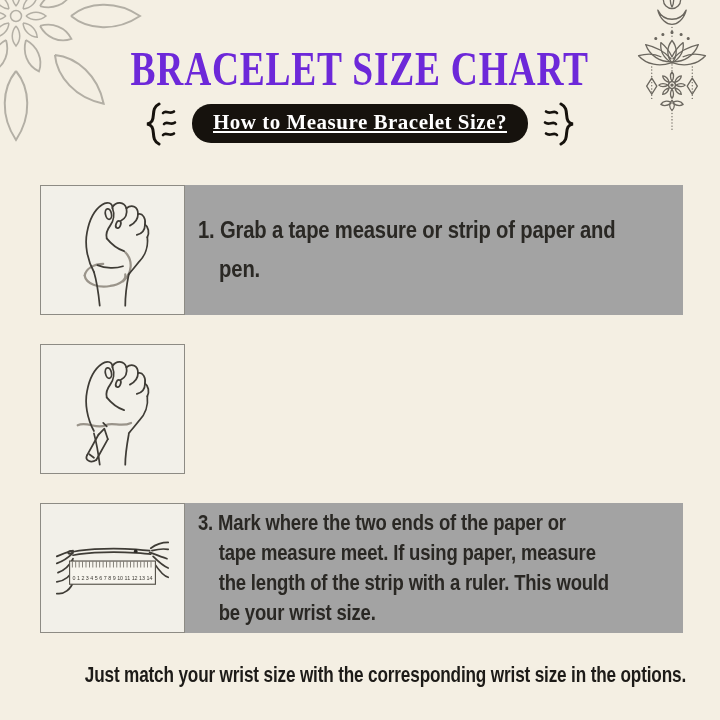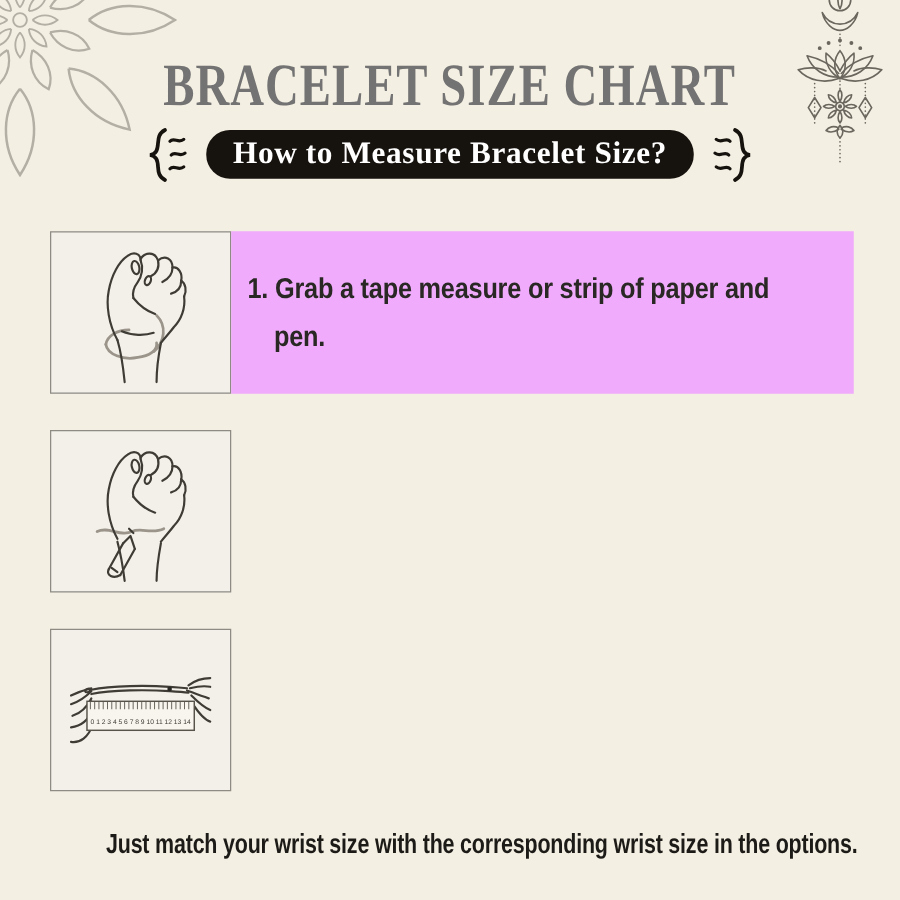--- a/index.html
+++ b/index.html
@@ -8,47 +8,47 @@
     background:#f4efe3;
     font-family:"Liberation Sans", sans-serif;
   }
   
   .mandala{position:absolute;left:-118px;top:-118px;width:268px;height:268px;pointer-events:none;}
   .hang-ornament{position:absolute;right:2px;top:0;width:92px;height:152px;pointer-events:none;}
   
   .page-title{
     margin:0;padding-top:44px;text-align:center;
     font-family:"Liberation Serif", serif;font-weight:bold;
-    font-size:48px;line-height:1.06;color:#737373;white-space:nowrap;
+    font-size:48px;line-height:1.06;color:#6d28d9;white-space:nowrap;
   }
   .page-title .squeeze{display:inline-block;transform:scaleX(0.78);transform-origin:center;letter-spacing:1px;}
   .ribbon-row{
     margin-top:7px;display:flex;align-items:center;justify-content:center;gap:13px;
   }
   .ribbon-pill{
     background:#16120d;border-radius:19px;height:37px;display:flex;align-items:center;
     padding:0 21px 2px 21px;
   }
   .ribbon-pill span{
     color:#ffffff;font-family:"Liberation Serif", serif;font-weight:bold;
-    font-size:25px;letter-spacing:0.5px;white-space:nowrap;
+    font-size:21px;letter-spacing:0.5px;white-space:nowrap;text-decoration:underline;
   }
   .flourish{width:34px;height:44px;flex:none;}
   .flourish.right{transform:scaleX(-1);}
   
   .steps{margin:39px 37px 0 40px;}
   .step-row{display:flex;height:130px;margin-bottom:29px;}
   .illus-frame{
     flex:none;width:145px;height:130px;box-sizing:border-box;
     border:1px solid #8d8b84;background:#f2f0e9;
     display:flex;align-items:center;justify-content:center;
   }
   .illus-frame svg{width:133px;height:116px;}
   .step-text{
-    flex:1;background:#f0abfc;display:flex;flex-direction:column;justify-content:center;
+    flex:1;background:#a3a3a3;display:flex;flex-direction:column;justify-content:center;
     padding:0 4px 0 13px;overflow:visible;
   }
   .step-line{
     color:#2a2824;font-weight:bold;white-space:nowrap;
     font-size:23px;line-height:39px;letter-spacing:-0.2px;
     transform:scaleX(0.88);transform-origin:left center;
   }
   .step-line.cont{padding-left:24px;}
   .step-row.tight .step-line{font-size:21.5px;line-height:30px;transform:scaleX(0.86);}
   
@@ -252,19 +252,25 @@
           <path d="M98,58 C94,57 90,52 86,46"></path>
           <path d="M16,36 C30,33 55,33 70,34 C74,34.3 78,34.7 82,35"></path>
           <path d="M16,39 C30,36 55,36 70,37 C76,37.4 80,37.7 83,38"></path>
         </g>
         <circle cx="70" cy="35.5" r="1.6" fill="#2a2824"></circle>
         <rect x="13" y="44" width="74" height="20" fill="#f7f5ee" stroke="#57534b" stroke-width="1"></rect>
         <line x1="15" y1="47" x2="85.5" y2="47" stroke="#6b675f" stroke-width="5" stroke-dasharray="0.7 2.25"></line>
         <text x="15.5" y="60" font-size="4.6" fill="#3f3c36" textLength="69" lengthAdjust="spacingAndGlyphs">0 1 2 3 4 5 6 7 8 9 10 11 12 13 14</text>
       </svg>
     </div>
+    <div class="step-text">
+      <div class="step-line">3. Mark where the two ends of the paper or</div>
+      <div class="step-line cont">tape measure meet. If using paper, measure</div>
+      <div class="step-line cont">the length of the strip with a ruler. This would</div>
+      <div class="step-line cont">be your wrist size.</div>
+    </div>
   </div>
 
 </div>
 
 <div class="footer-note">
   <span>Just match your wrist size with the corresponding wrist size in the options.</span>
 </div>
 
 </body></html>

